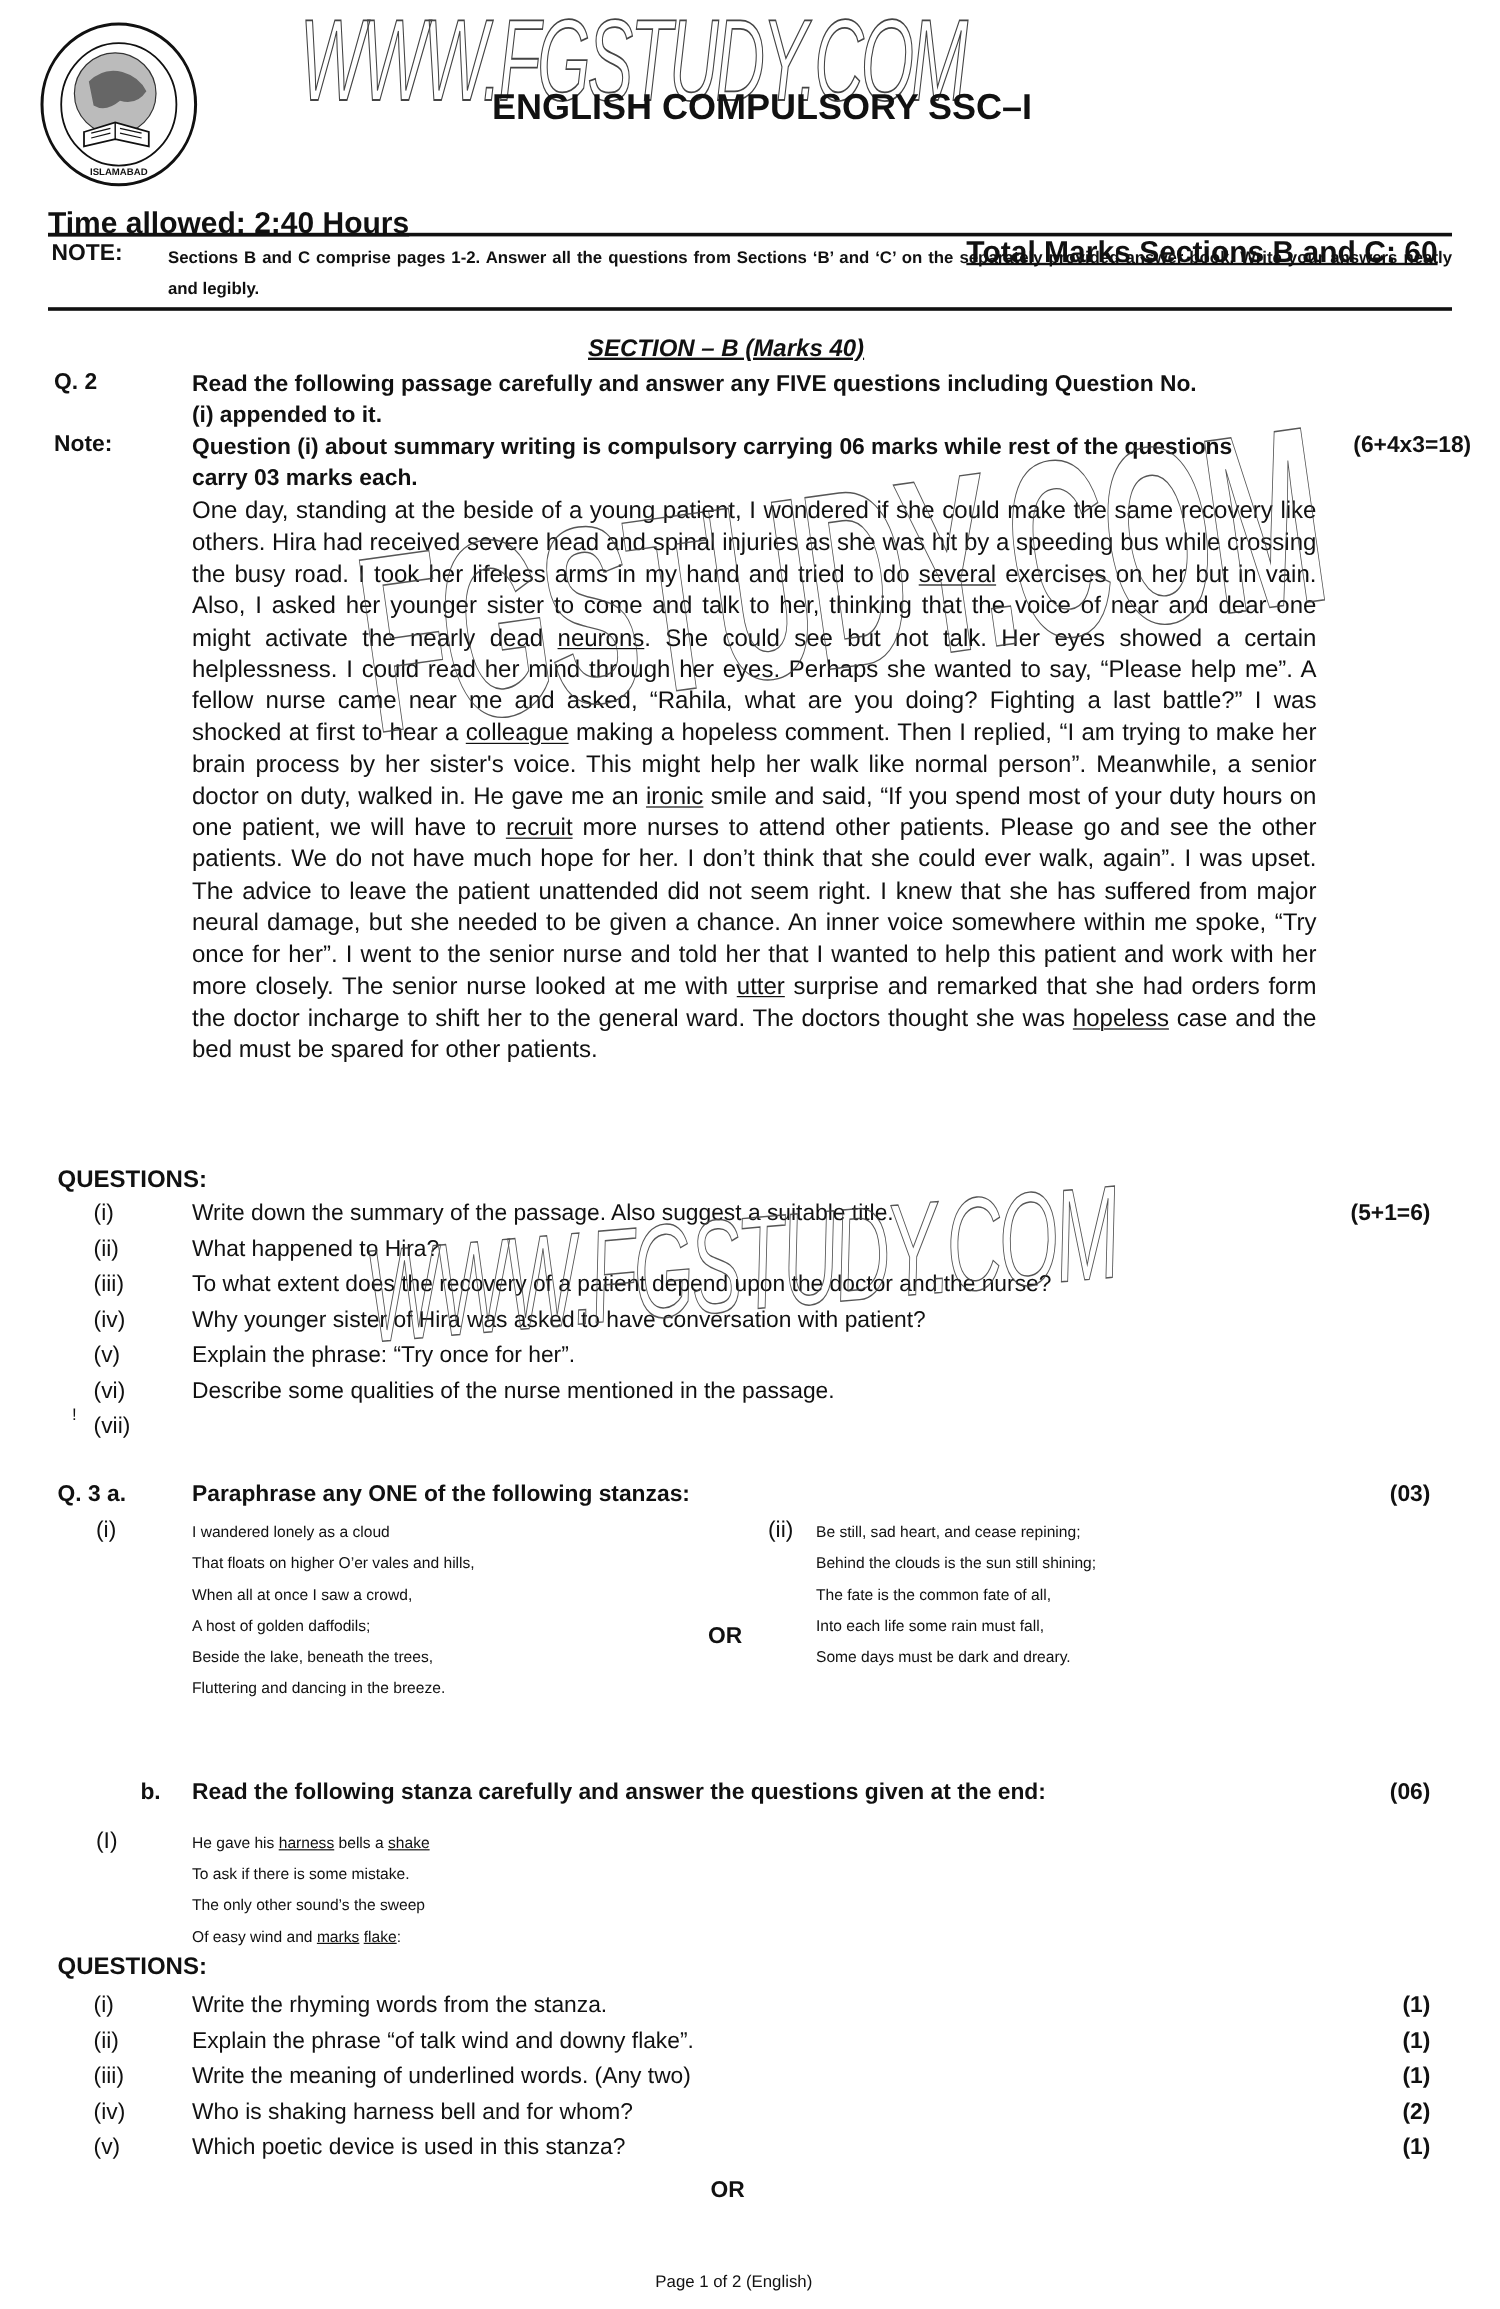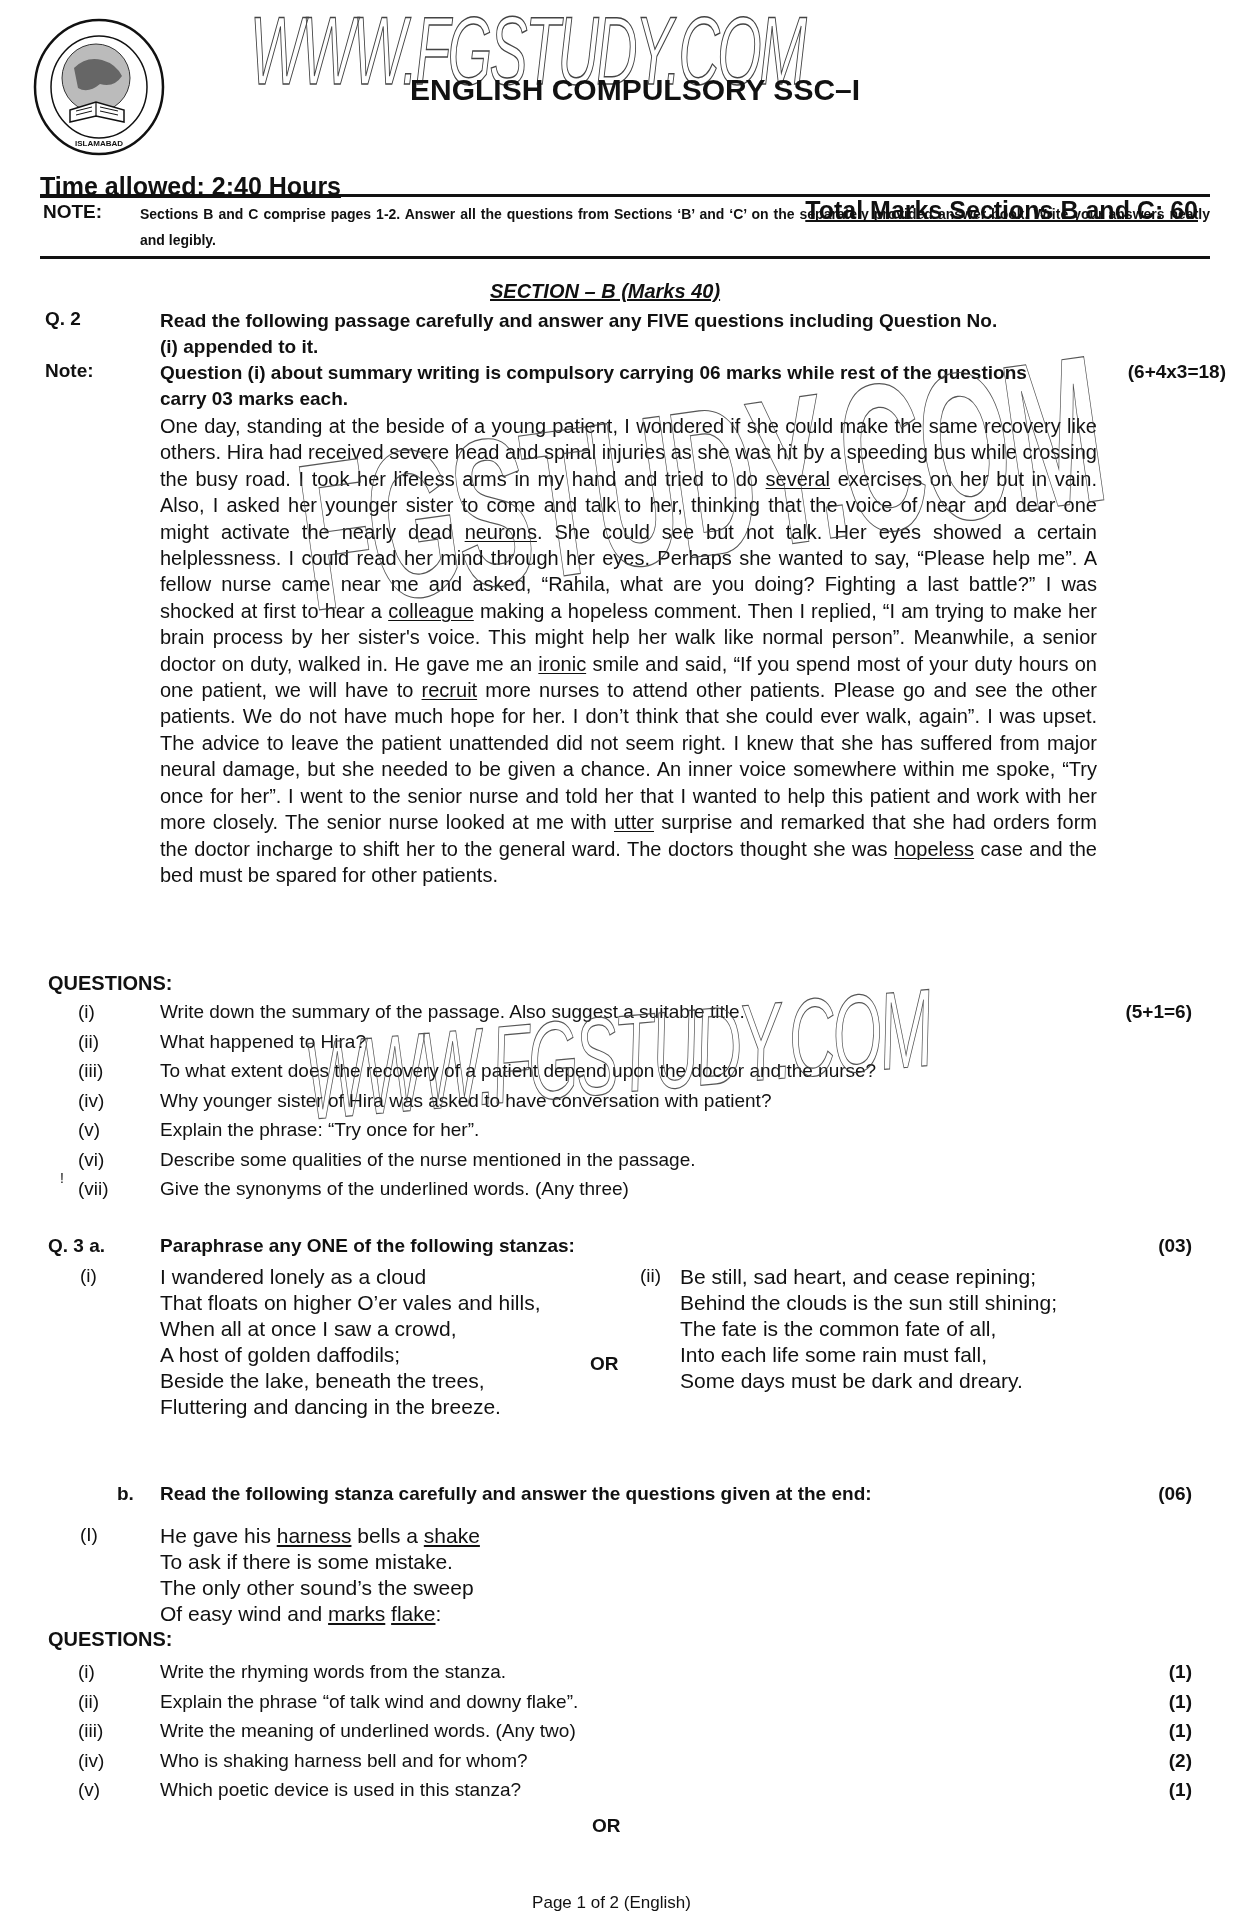--- a/index.html
+++ b/index.html
@@ -18,24 +18,24 @@
   .b { font-weight:700; }
   .lbl { position:absolute; font-size:19px; font-weight:700; }
   .txt19 { font-size:19px; line-height:26px; }
   .passage { left:160px; top:413px; width:937px; font-size:20px; line-height:26.4px; text-align:justify; }
   .passage u { text-decoration-thickness:1px; text-underline-offset:2px; }
   .marks { position:absolute; font-size:19px; font-weight:700; white-space:nowrap; }
   .qrow { position:absolute; left:0; width:1250px; height:28px; font-size:19px; }
   .qrow .num { position:absolute; left:78px; }
   .qrow .q { position:absolute; left:160px; white-space:nowrap; }
   .qrow .m { position:absolute; right:58px; font-weight:700; }
-  .poem { position:absolute; font-size:21px; line-height:26px; white-space:pre; }
+  .poem { position:absolute; font-size:13px; line-height:26px; white-space:pre; }
   .wm-mid { left:285px; top:420px; font-size:210px; font-weight:700; color:transparent; -webkit-text-stroke:1.2px #444; transform:rotate(-8deg) scaleX(0.55); transform-origin:left top; white-space:nowrap; letter-spacing:-6px; opacity:0.9; }
   .wm-q { left:300px; top:1018px; font-size:110px; font-style:italic; color:transparent; -webkit-text-stroke:1.2px #444; transform:rotate(-5deg) scaleX(0.58); transform-origin:left top; white-space:nowrap; letter-spacing:-4px; opacity:0.9; }
-  .footer { left:0; width:1223px; top:1893px; text-align:center; font-size:17px; }
+  .footer { left:0; width:1223px; top:1893px; text-align:center; font-size:14px; }
   .stray { font-size:14px; }
 </style>
 </head>
 <body>
 
 <div class="abs logo">
   <svg width="138" height="138" viewBox="0 0 138 138">
     <ellipse cx="69" cy="69" rx="64" ry="67" fill="none" stroke="#111" stroke-width="2.5"></ellipse>
     <ellipse cx="69" cy="69" rx="48" ry="51" fill="none" stroke="#111" stroke-width="1.5"></ellipse>
     <circle cx="66" cy="60" r="34" fill="#bbb" stroke="#333" stroke-width="1"></circle>
@@ -97,21 +97,20 @@
     <div class="qrow" style="top: 1119px;">
       <span class="num">(v)</span>
       <span class="q">Explain the phrase: “Try once for her”.</span>
     </div>
     <div class="qrow" style="top: 1148.5px;">
       <span class="num">(vi)</span>
       <span class="q">Describe some qualities of the nurse mentioned in the passage.</span>
     </div>
     <div class="qrow" style="top: 1178px;">
       <span class="num">(vii)</span>
-      <span class="q">Give the synonyms of the underlined words. (Any three)</span>
     </div>
   </div>
 
 <div class="abs stray" style="left:60px; top:1170px;">ǃ</div>
 
 <div class="abs wm-q">WWW.FGSTUDY.COM</div>
 
 <div class="lbl" style="left:48px; top:1235px;">Q. 3  a.</div>
 <div class="abs b" style="left:160px; top:1235px; font-size:19px;">Paraphrase any ONE of the following stanzas:</div>
 <div class="marks" style="right:58px; top:1235px;">(03)</div>

